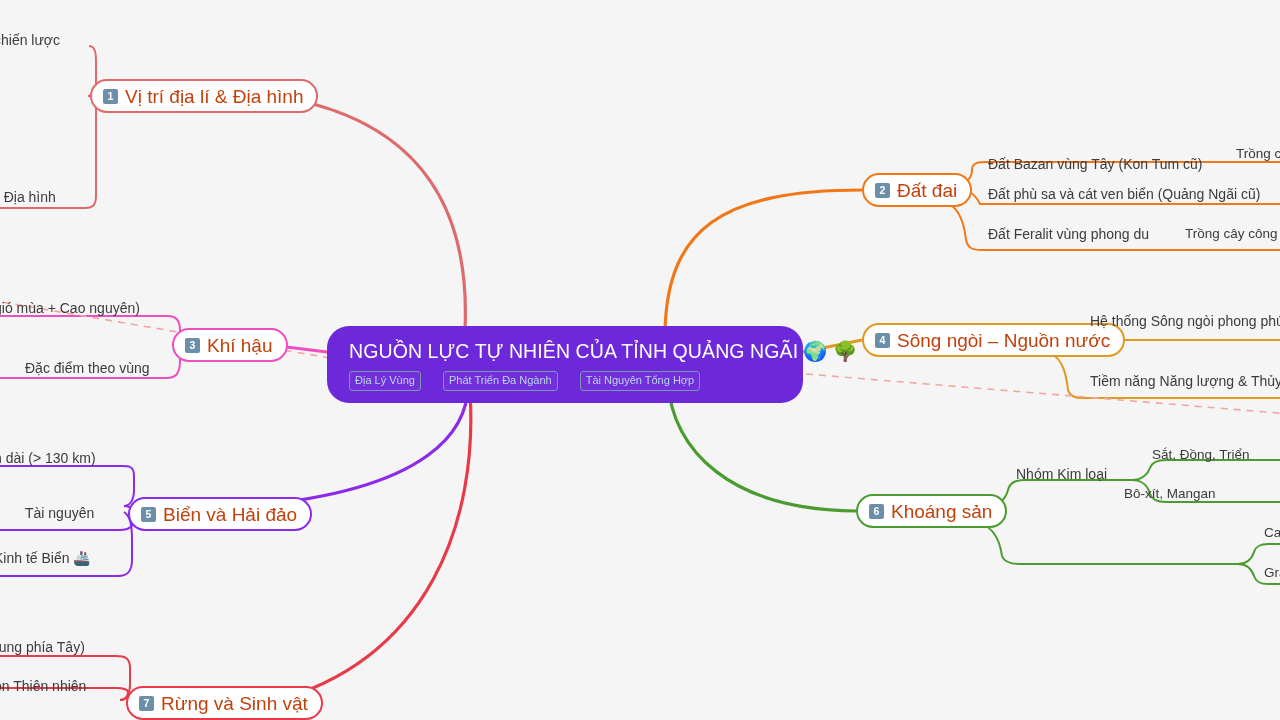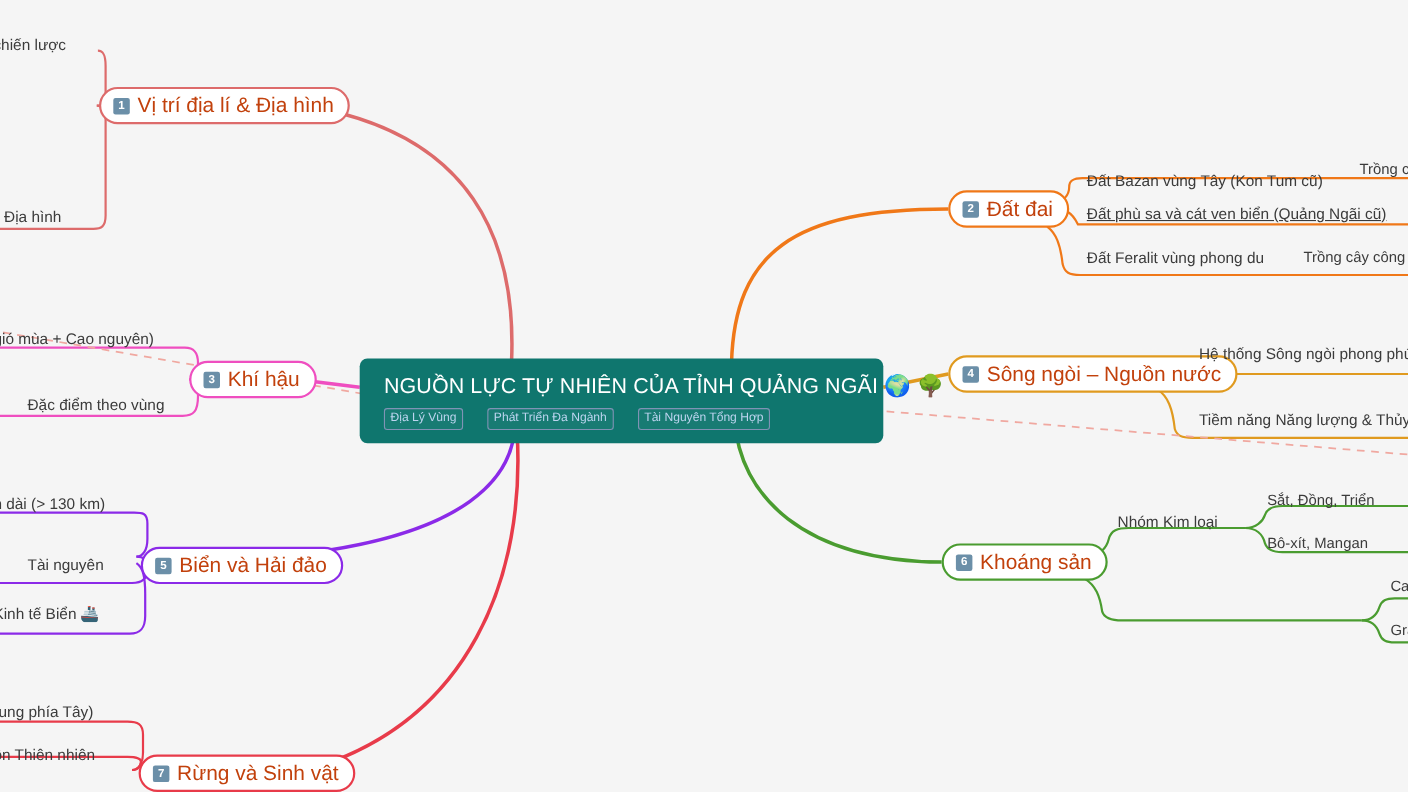--- a/index.html
+++ b/index.html
@@ -33,22 +33,22 @@
     pointer-events: none;
   }
 
   
   .central {
     position: absolute;
     left: 327px;
     top: 326px;
     width: 476px;
     box-sizing: border-box;
-    background: #0f766e;
-    border-radius: 7px;
+    background: #6d28d9;
+    border-radius: 22px;
     padding: 12px 20px 12px 22px;
     color: #ffffff;
   }
   .central-title {
     font-size: 19.5px;
     line-height: 26px;
     letter-spacing: .1px;
     white-space: nowrap;
     color: #ffffff;
   }
@@ -207,37 +207,37 @@
 
   <div class="node n7" style="left:126px; top:686px;">
     <span class="num">7</span>
     <span class="ntext">Rừng và Sinh vật</span>
   </div>
 
   <div class="leaf" style="left:-6px; top:31px;">chiến lược</div>
   <div class="leaf" style="left:-8px; top:188px;">g Địa hình</div>
 
   <div class="leaf" style="left:988px; top:155px;">Đất Bazan vùng Tây (Kon Tum cũ)</div>
-  <div class="leaf" style="left:988px; top:185px;text-decoration:underline;">Đất phù sa và cát ven biển (Quảng Ngãi cũ)</div>
+  <div class="leaf" style="left:988px; top:185px;">Đất phù sa và cát ven biển (Quảng Ngãi cũ)</div>
   <div class="leaf" style="left:988px; top:225px;">Đất Feralit vùng phong du</div>
   <div class="leaf sub" style="left:1236px; top:145px;">Trồng c</div>
   <div class="leaf sub" style="left:1185px; top:225px;">Trồng cây công</div>
 
   <div class="leaf" style="left:-6px; top:299px;">gió mùa + Cao nguyên)</div>
   <div class="leaf" style="left:25px; top:359px;">Đặc điểm theo vùng</div>
 
   <div class="leaf" style="left:1090px; top:312px;">Hệ thống Sông ngòi phong phú</div>
   <div class="leaf" style="left:1090px; top:372px;">Tiềm năng Năng lượng &amp; Thủy l</div>
 
   <div class="leaf" style="left:-6px; top:449px;">n dài (&gt; 130 km)</div>
   <div class="leaf" style="left:25px; top:504px;">Tài nguyên</div>
   <div class="leaf" style="left:-6px; top:549px;">Kinh tế Biển 🚢</div>
 
   <div class="leaf" style="left:1016px; top:465px;">Nhóm Kim loại</div>
   <div class="leaf sub" style="left:1152px; top:446px;">Sắt, Đồng, Triển</div>
-  <div class="leaf sub" style="left:1152px; top:485px;">Bô-xít, Mangan</div>
+  <div class="leaf sub" style="left:1124px; top:485px;">Bô-xít, Mangan</div>
   <div class="leaf sub" style="left:1264px; top:524px;">Ca</div>
   <div class="leaf sub" style="left:1264px; top:564px;">Gra</div>
 
   <div class="leaf" style="left:-6px; top:638px;">rung phía Tây)</div>
   <div class="leaf" style="left:-6px; top:677px;">ồn Thiên nhiên</div>
 
 </div>
 
 </body></html>

